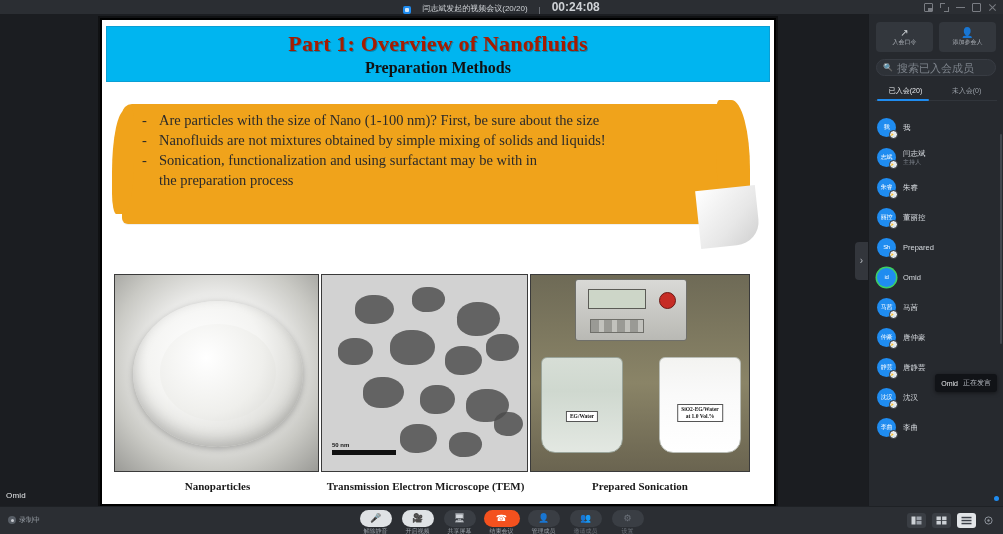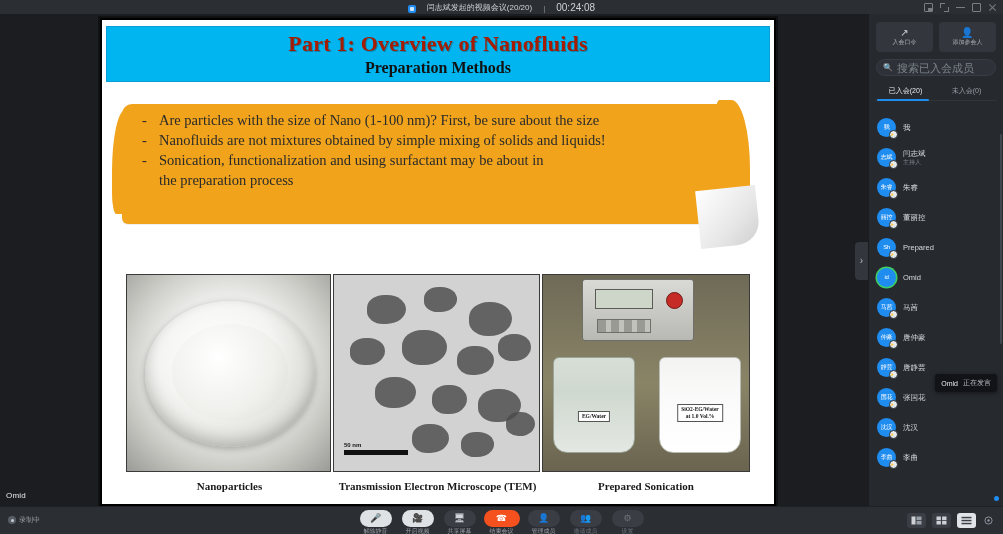--- a/index.html
+++ b/index.html
@@ -20,21 +20,21 @@
   .title-logo {
     width: 8px; height: 8px; border-radius: 2px; background: #1f8cf0;
     position: relative; flex: none;
   }
   .title-logo::after{
     content:""; position:absolute; left:2px; top:2px; width:4px; height:4px;
     border-radius:1px; background:#cfe6fb;
   }
   .title-text { color: #cfd2d6; font-size: 8px; line-height: 10px; white-space: nowrap; }
   .title-sep { color: #8a8f96; font-size: 8px; }
-  .title-timer { color: #cfd2d6; font-size: 10px; }
+  .title-timer { color: #cfd2d6; font-size: 12px; font-weight: bold; }
   .win-ctrls {
     position: absolute; right: 6px; top: 0; height: 14px;
     display: flex; align-items: center; gap: 7px;
   }
   .win-btn { width: 9px; height: 9px; position: relative; opacity: .55; }
   .wb-pip { border: 1px solid #b9bdc4; border-radius: 1px; }
   .wb-pip::after { content:""; position:absolute; right:0px; bottom:0px; width:4px; height:3px; background:#b9bdc4; }
   .wb-full::before, .wb-full::after {
     content:""; position:absolute; width:4px; height:4px; border:1px solid #b9bdc4;
   }
@@ -103,21 +103,21 @@
     position: absolute; left: 40px; top: 90px; right: 36px;
     font-family: "Liberation Serif", "DejaVu Serif", serif;
     color: #2a2a2a; font-size: 14.5px; line-height: 20px; z-index: 3;
   }
   .bline { display: flex; gap: 10px; }
   .bdash { width: 7px; flex: none; }
   .bcont { padding-left: 17px; }
 
   
   .imgstrip {
-    position: absolute; left: 24px; bottom: 8px; right: 24px; height: 222px; text-decoration: underline;
+    position: absolute; left: 12px; bottom: 8px; right: 24px; height: 222px; text-decoration: underline;
   }
   .panel { position: absolute; top: 0; height: 198px; border: 1px solid #3a3a3a; overflow: hidden; }
   .panel.p1 { left: 0; width: 205px; background: radial-gradient(circle at 50% 45%, #fdfdfd 0%, #e9e9e7 48%, #c9c9c4 72%, #9a9a96 100%); }
   .panel.p2 { left: 207px; width: 207px; background: #cfcfcf; }
   .panel.p3 { left: 416px; right: 0; background: linear-gradient(#6e6a56 0%, #8a8467 55%, #6a6450 100%); }
 
   
   .dish {
     position: absolute; left: 18px; top: 26px; width: 170px; height: 146px;
     border-radius: 50%;
@@ -313,21 +313,21 @@
           <div class="bline">
             <span class="bdash">-</span>
             <span>Are particles with the size of Nano (1-100 nm)? First, be sure about the size</span>
           </div>
           <div class="bline">
             <span class="bdash">-</span>
             <span>Nanofluids are not mixtures obtained by simple mixing of solids and liquids!</span>
           </div>
           <div class="bline">
             <span class="bdash">-</span>
-            <span>Sonication, functionalization and using surfactant may be about in</span>
+            <span>Sonication, functionalization and using surfactant may be with in</span>
           </div>
           <div class="bcont">the preparation process</div>
         </div>
 
         <div class="imgstrip">
 
           <div class="panel p1">
             <div class="dish"></div>
           </div>
 
@@ -501,29 +501,20 @@
       <div class="prow">
         <div class="av">
           <span>静芸</span>
           <span class="mic">⛅</span>
         </div>
         <div class="pinfo">
           <span class="pname">唐静芸</span>
         </div>
       </div>
 
-      <div class="prow">
-        <div class="av">
-          <span>国花</span>
-          <span class="mic">⛅</span>
-        </div>
-        <div class="pinfo">
-          <span class="pname">张国花</span>
-        </div>
-      </div>
 
       <div class="prow">
         <div class="av">
           <span>沈汉</span>
           <span class="mic">⛅</span>
         </div>
         <div class="pinfo">
           <span class="pname">沈汉</span>
         </div>
       </div>

